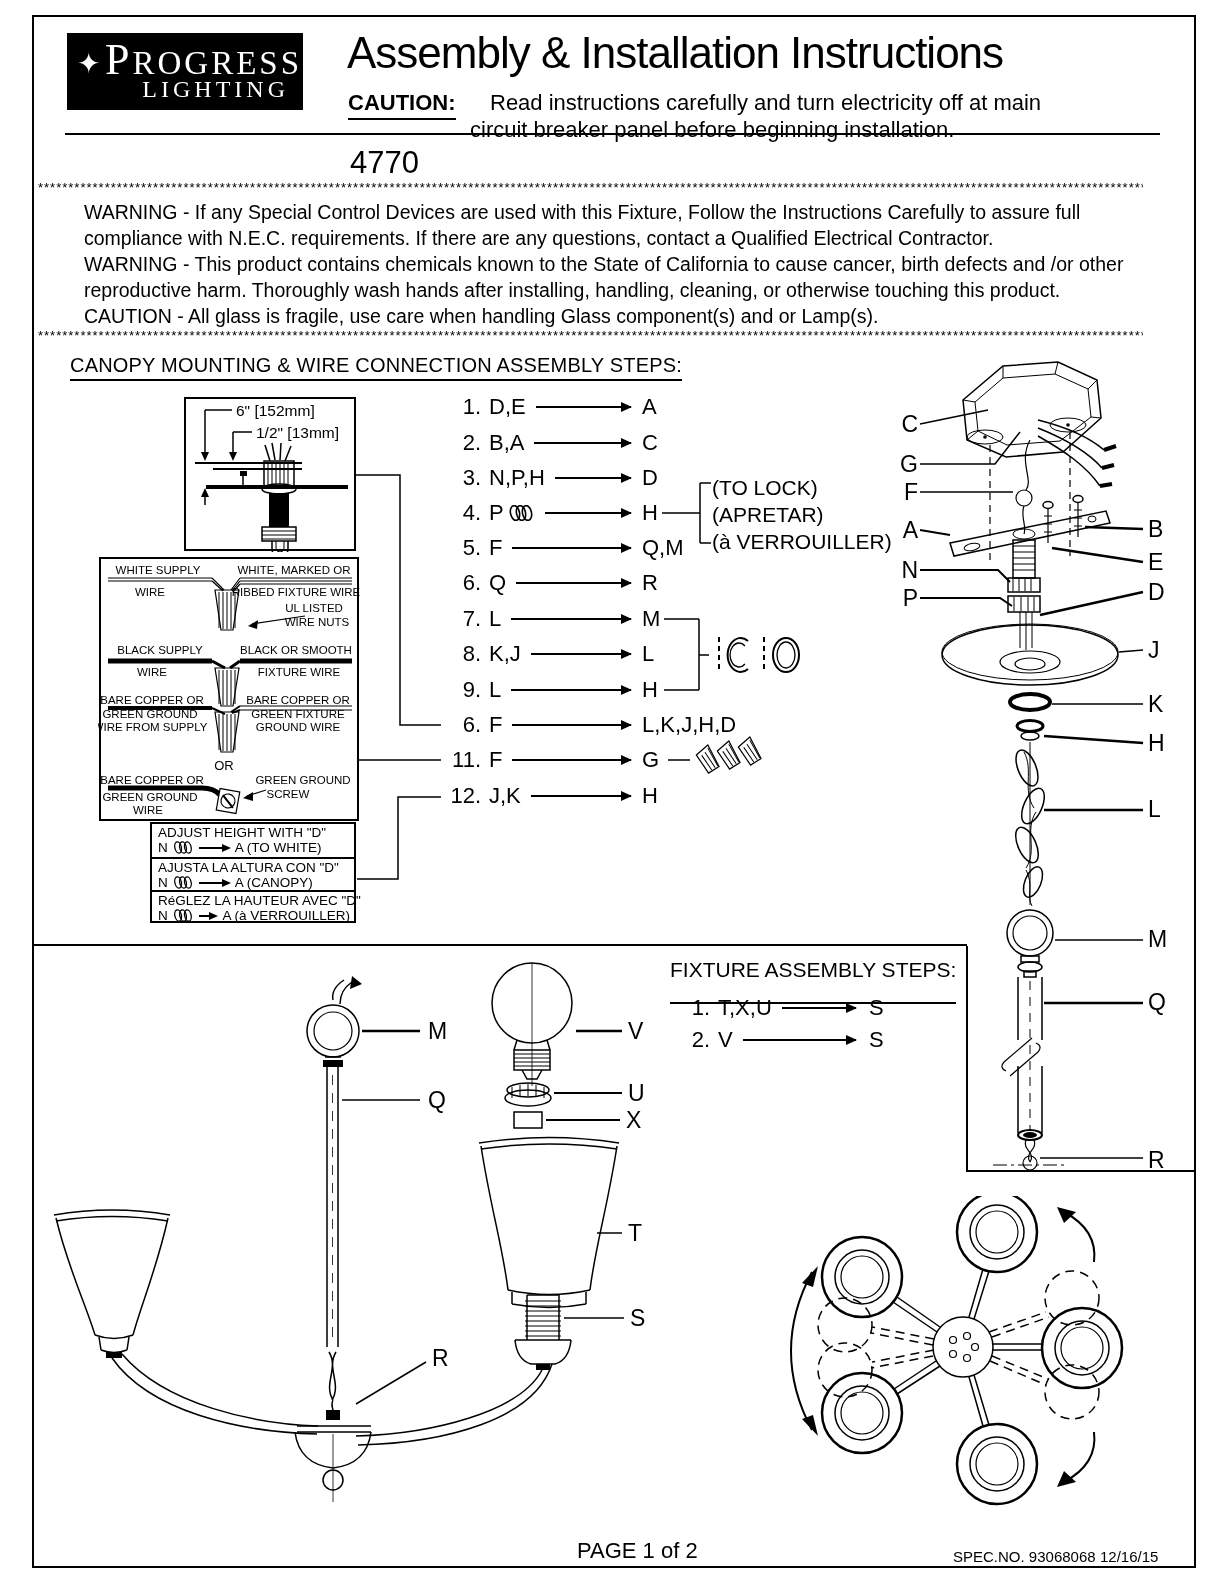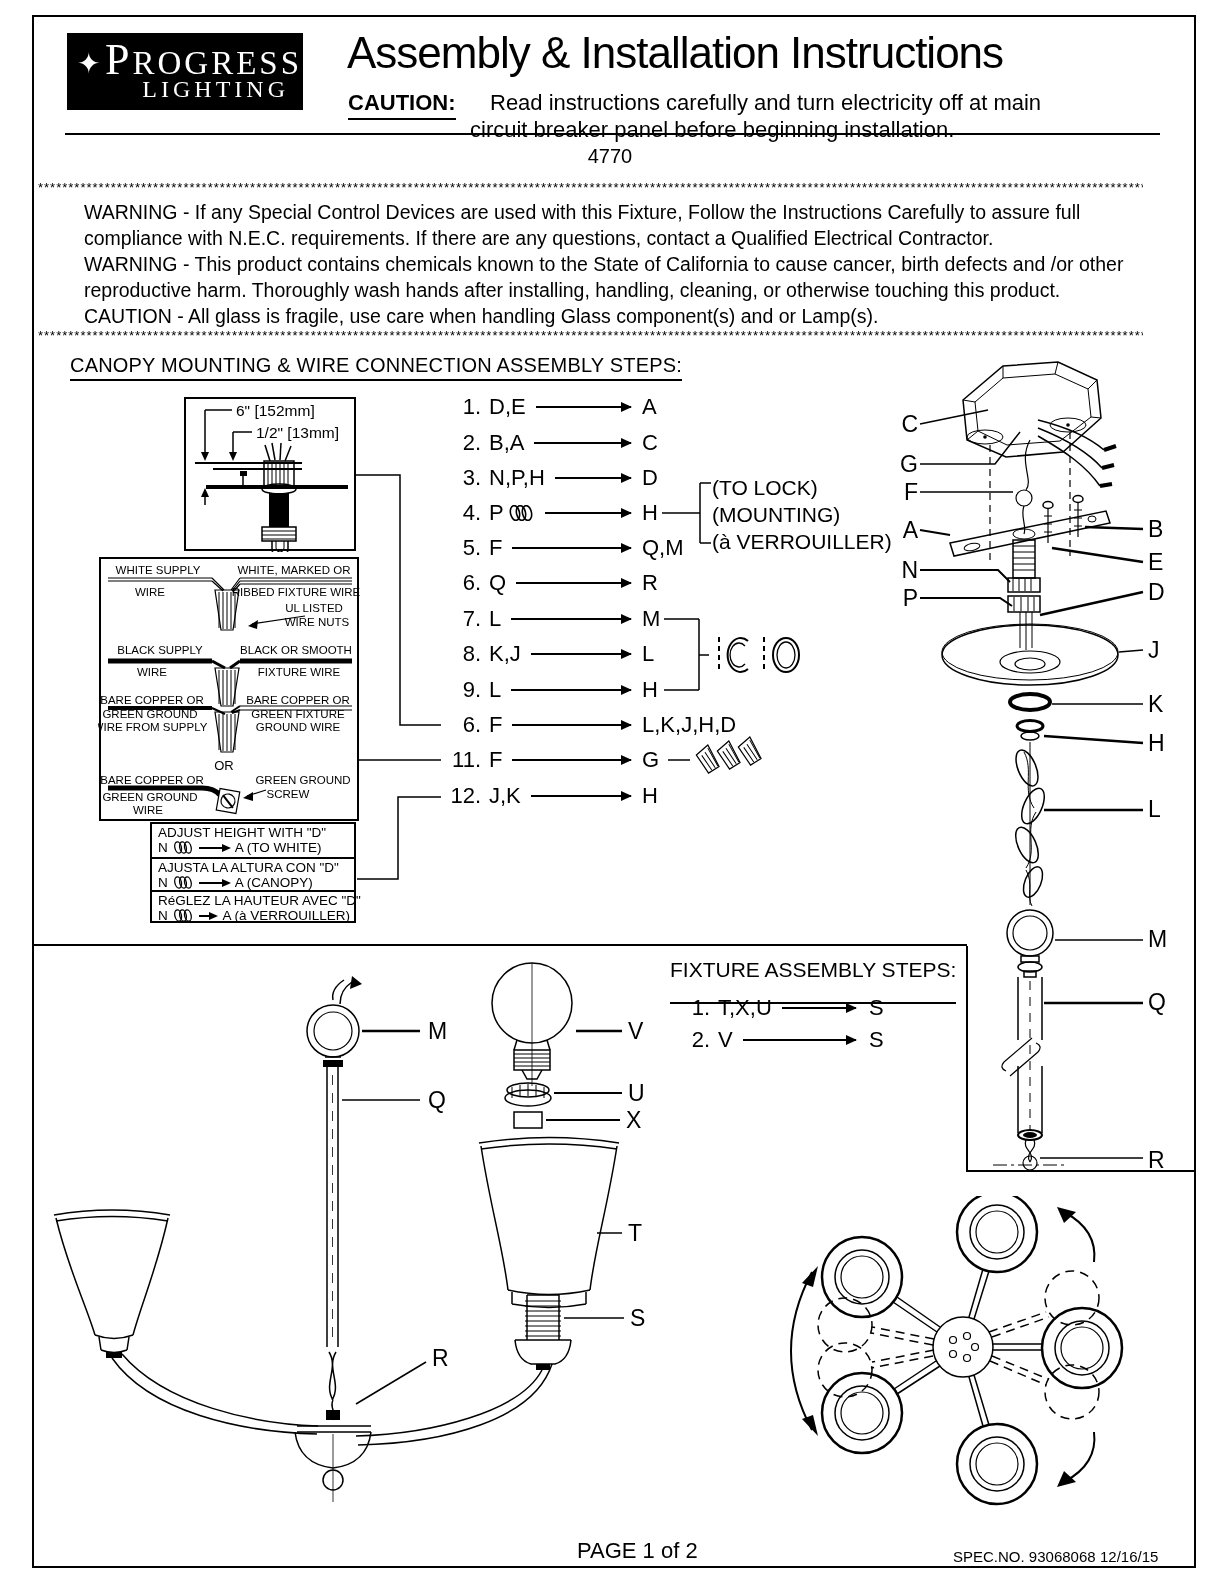--- a/index.html
+++ b/index.html
@@ -13,21 +13,21 @@
   
   .logo{background:#000;color:#fff;font-family:"Liberation Serif",serif;overflow:hidden}
   .logo1{font-size:33px;letter-spacing:3px;margin:10px 0 0 38px;line-height:34px}
   .logo1::first-letter{font-size:44px}
   .logo2{font-size:24px;letter-spacing:4px;text-align:right;margin:-4px 14px 0 0;line-height:26px}
   .logo-star{position:absolute;left:10px;top:14px;font-size:28px;color:#fff;font-family:"DejaVu Sans",sans-serif}
   
   .title{font-size:44px;letter-spacing:-1px}
   .caution-label{font-size:22px;font-weight:bold;border-bottom:2px solid #000;padding-bottom:2px}
   .caution-line{font-size:22px;line-height:27px}
-  .model{font-size:20px;text-align:center}
+  .model{font-size:31px;text-align:left}
   .stars{font-size:13px;letter-spacing:1px;overflow:hidden;white-space:nowrap;height:14px}
   .warn{font-size:19.5px;line-height:26px;width:1055px}
   .sec-head{font-size:20px;border-bottom:2px solid #000;padding-bottom:2px;letter-spacing:.2px}
   .sec-head2{font-size:21px;border-bottom:2px solid #000;padding-bottom:20px}
   
   .srow{display:flex;align-items:center;height:26px;font-size:22px}
   .snum{width:38px;text-align:right;margin-right:8px;flex:none}
   .sfrom{white-space:nowrap;flex:none}
   .arr{flex:1;height:2px;background:#000;margin:0 2px 0 10px;position:relative}
   .arr::after{content:"";position:absolute;right:-1px;top:-4px;width:0;height:0;
@@ -303,21 +303,21 @@
     </div>
   <span class="abs tgt" style="left:642px;top:747px">G</span>
   <div class="abs srow" style="left:443px;top:783px;width:190px">
       <span class="snum">12.</span>
       <span class="sfrom">J,K</span>
       <div class="arr"></div>
     </div>
   <span class="abs tgt" style="left:642px;top:783px">H</span>
 
   <div class="abs locknote" style="left:712px;top:477px">(TO LOCK)</div>
-  <div class="abs locknote" style="left:712px;top:504px">(MOUNTING)</div>
+  <div class="abs locknote" style="left:712px;top:504px">(APRETAR)</div>
   <div class="abs locknote" style="left:712px;top:531px">(à VERROUILLER)</div>
 
   <svg class="abs" style="left:650px;top:460px" width="260" height="340" viewBox="650 460 260 340">
     <g stroke="#000" fill="none" stroke-width="1.5">
       <path d="M662,513 H700 M700,483 V543 M700,483 H711 M700,543 H711"></path>
       <path d="M664,619 H699 M699,619 V690 M664,690 H699 M699,655 H709"></path>
       <path d="M719,637 V673" stroke-width="2" stroke-dasharray="5,4"></path>
       <path d="M748,641 A13,17 0 1 0 748,669" stroke-width="2"></path>
       <path d="M745,646 A9,12 0 1 0 745,664" stroke-width="1.3"></path>
       <path d="M764,637 V673" stroke-width="2" stroke-dasharray="5,4"></path>

